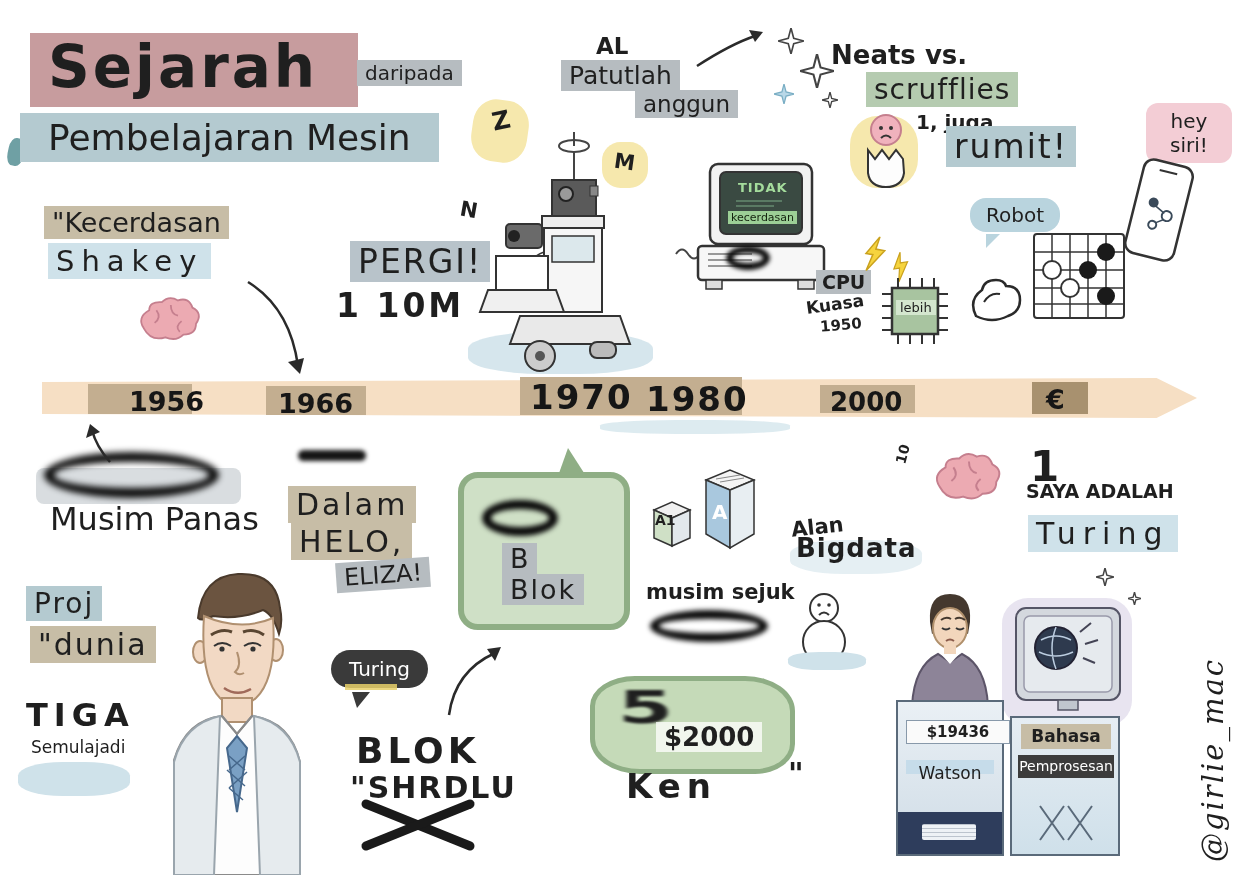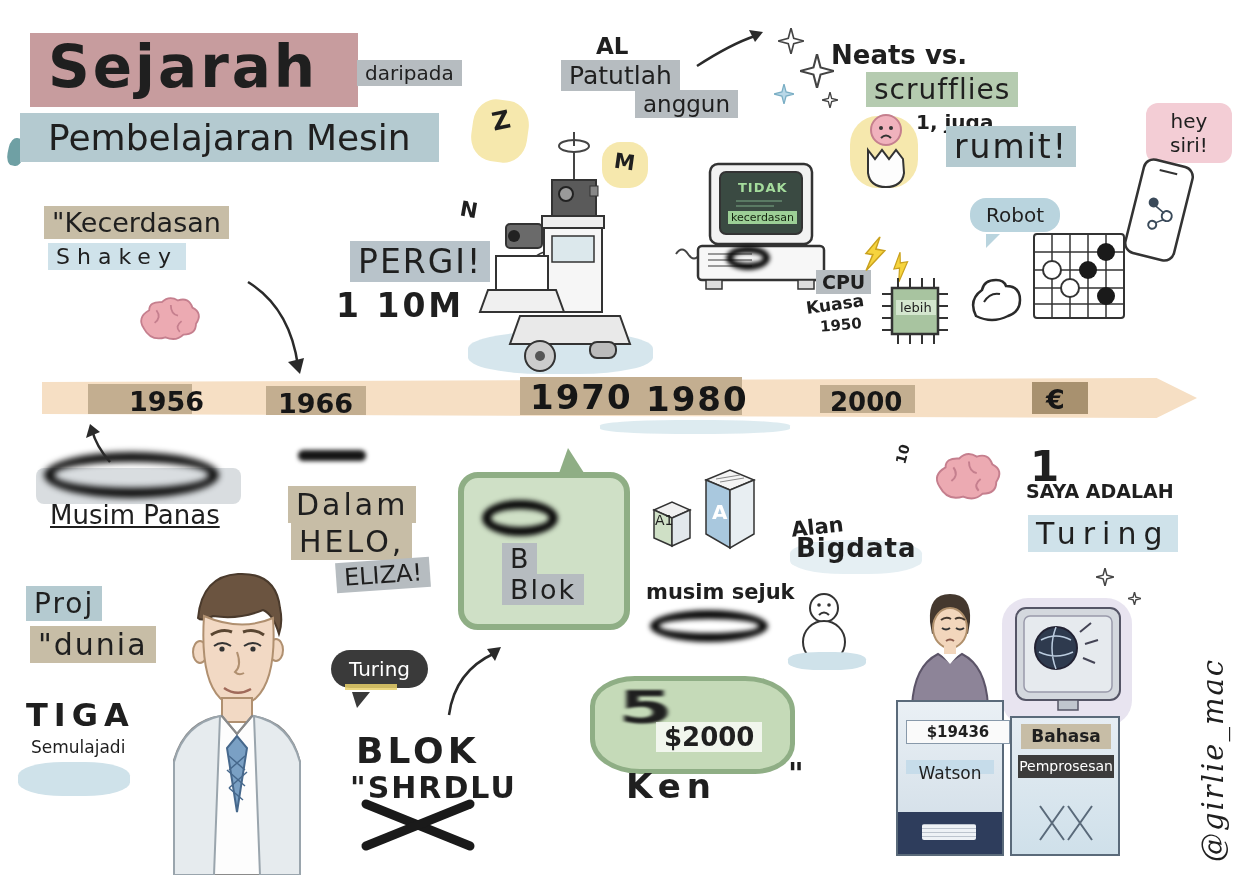--- a/index.html
+++ b/index.html
@@ -28,21 +28,21 @@
 <body>
 
 <div id="canvas">
 
   <div class="abs hl bg-pink" style="left:30px;top:33px;font-size:58px;font-weight:700;letter-spacing:3px;padding:0 40px 6px 18px;">Sejarah</div>
   <div class="abs hl bg-gray" style="left:357px;top:60px;font-size:20px;">daripada</div>
   <div class="wash" style="left:8px;top:138px;width:16px;height:28px;background:#6fa0a4;transform:rotate(12deg);"></div>
   <div class="abs hl bg-bluegray" style="left:20px;top:113px;font-size:36px;font-weight:500;padding:4px 28px;">Pembelajaran Mesin</div>
 
   <div class="abs hl bg-tan" style="left:44px;top:206px;font-size:27px;">"Kecerdasan</div>
-  <div class="abs hl bg-lblue" style="left:48px;top:243px;font-size:22px;letter-spacing:7px;">Shakey</div>
+  <div class="abs hl bg-lblue" style="left:48px;top:243px;font-size:29px;letter-spacing:7px;">Shakey</div>
 
   <div class="abs" style="left:133px;top:293px;">
     <svg width="72" height="58" viewBox="0 0 80 62">
       <path d="M12,38 q-8,-12 6,-20 q0,-10 14,-9 q8,-8 18,-2 q12,-4 16,8 q12,6 4,18 q0,12 -14,12 q-8,8 -20,3 q-16,5 -24,-10z" fill="#ecaab2" stroke="#c57f8e" stroke-width="2"></path>
       <path d="M26,18 q6,8 -2,14 M42,12 q0,10 8,12 M54,30 q-8,6 -2,12" fill="none" stroke="#c57f8e" stroke-width="2"></path>
     </svg>
   </div>
 
   <div class="abs" style="left:240px;top:276px;">
     <svg width="70" height="100" viewBox="0 0 70 100">
@@ -253,41 +253,41 @@
   <div class="wash bg-lblue" style="left:600px;top:420px;width:190px;height:14px;opacity:.7;"></div>
 
   <div class="wash" style="left:36px;top:468px;width:205px;height:36px;background:#d9dde0;border-radius:8px;"></div>
   <div class="redact" style="left:44px;top:452px;width:175px;height:46px;border-width:10px;filter:blur(3px);"></div>
   <div class="abs" style="left:84px;top:422px;">
     <svg width="32" height="42" viewBox="0 0 32 42">
       <path d="M26,40 q-14,-16 -18,-32" fill="none" stroke="#2a2a2a" stroke-width="2.5"></path>
       <polygon points="6,2 2,16 16,10" fill="#2a2a2a"></polygon>
     </svg>
   </div>
-  <div class="abs" style="left:50px;top:500px;font-size:26px;text-decoration:underline;">Musim Panas</div>
+  <div class="abs" style="left:50px;top:500px;font-size:32px;">Musim Panas</div>
 
   <div class="abs" style="left:298px;top:450px;width:68px;height:11px;background:#151515;border-radius:6px;filter:blur(2px);"></div>
   <div class="abs hl bg-tan" style="left:291px;top:523px;font-size:30px;letter-spacing:3px;">HELO,</div>
   <div class="abs hl bg-tan" style="left:288px;top:486px;font-size:30px;letter-spacing:3px;">Dalam</div>
   <div class="abs hl bg-gray" style="left:336px;top:560px;font-size:24px;transform:rotate(-4deg);">ELIZA!</div>
 
   <div class="abs" style="left:558px;top:448px;width:0;height:0;border-left:10px solid transparent;border-right:18px solid transparent;border-bottom:28px solid #8fae85;"></div>
   <div class="abs" style="left:458px;top:472px;width:172px;height:158px;background:#cfe0c6;border:6px solid #8fae85;border-radius:20px;"></div>
   <div class="redact" style="left:482px;top:500px;width:76px;height:36px;border-width:9px;"></div>
   <div class="abs hl bg-gray" style="left:502px;top:543px;font-size:27px;padding:0 8px;">B</div>
   <div class="abs hl bg-gray" style="left:502px;top:574px;font-size:27px;letter-spacing:2px;padding:0 8px;">Blok</div>
 
   <div class="abs" style="left:646px;top:496px;">
     <svg width="50" height="54" viewBox="0 0 50 54">
       <polygon points="8,14 26,6 44,14 26,22" fill="#f0f0f0" stroke="#333" stroke-width="1.5"></polygon>
       <polygon points="8,14 26,22 26,50 8,42" fill="#cfe0c6" stroke="#333" stroke-width="1.5"></polygon>
       <polygon points="44,14 26,22 26,50 44,42" fill="#e2e8ec" stroke="#333" stroke-width="1.5"></polygon>
     </svg>
   </div>
-  <div class="abs" style="left:655px;top:512px;font-size:14px;font-weight:400;">A1</div>
+  <div class="abs" style="left:655px;top:512px;font-size:14px;font-weight:700;">A1</div>
   <div class="abs" style="left:700px;top:464px;">
     <svg width="60" height="88" viewBox="0 0 60 88">
       <polygon points="6,16 30,6 54,16 30,26" fill="#f4f4f4" stroke="#333" stroke-width="1.5"></polygon>
       <line x1="16" y1="15" x2="40" y2="11" stroke="#888" stroke-width="1"></line>
       <line x1="20" y1="18" x2="44" y2="14" stroke="#888" stroke-width="1"></line>
       <polygon points="6,16 30,26 30,84 6,70" fill="#a9c8de" stroke="#333" stroke-width="1.5"></polygon>
       <polygon points="54,16 30,26 30,84 54,70" fill="#e8eef2" stroke="#333" stroke-width="1.5"></polygon>
     </svg>
   </div>
   <div class="abs" style="left:712px;top:500px;font-size:20px;font-weight:700;color:#fff;">A</div>

